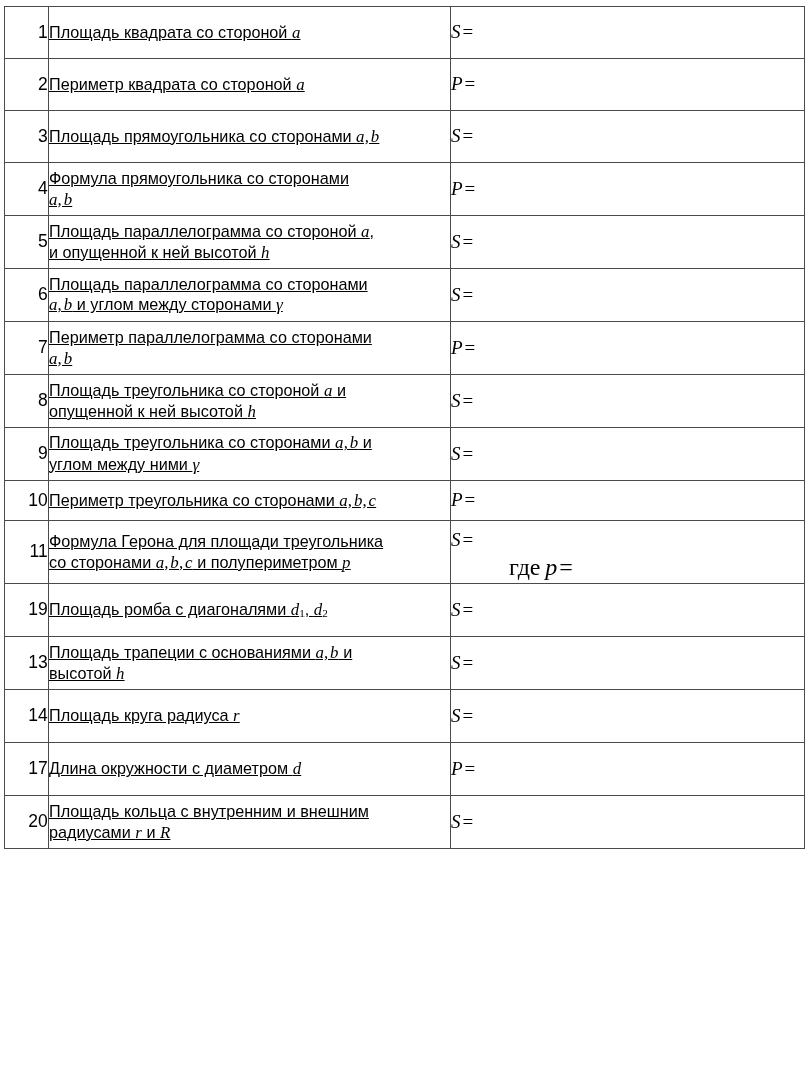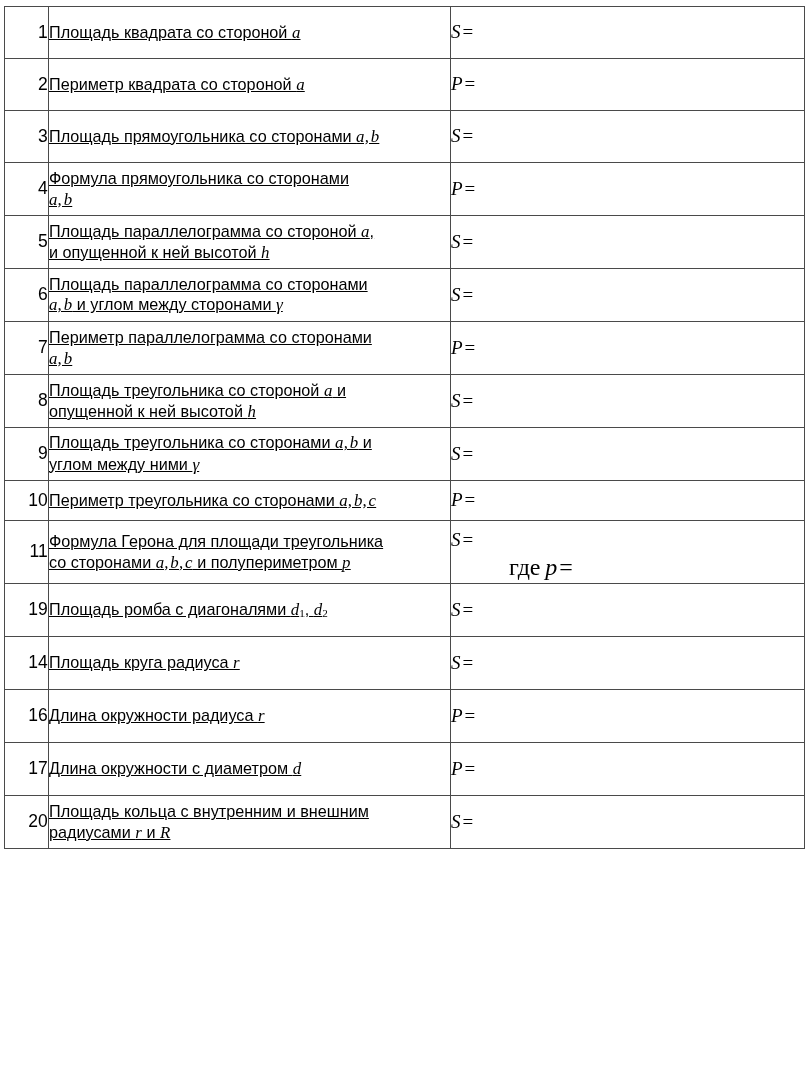--- a/index.html
+++ b/index.html
@@ -261,41 +261,42 @@
       <tr style="height:53px">
         <td class="num-cell">19</td>
         <td class="desc-cell">
           Площадь ромба с диагоналями <span class="mv-sub">d<sub>1</sub></span>,&nbsp;<span class="mv-sub">d<sub>2</sub></span>
         </td>
         <td class="form-cell">
           <span class="lead"><i>S</i><span class="eq">=</span></span>
         </td>
       </tr>
 
+      <tr style="height:53px">
+        <td class="num-cell">13</td>
+        <td class="desc-cell">
+          <span class="line2">Площадь трапеции с основаниями <span class="mv">a, b</span> и</span>
+          <span class="line2">высотой <span class="mv">h</span></span>
+        </td>
+        <td class="form-cell">
+          <span class="lead"><i>S</i><span class="eq">=</span></span>
+        </td>
+      </tr>
 
       <tr style="height:53px">
         <td class="num-cell">14</td>
         <td class="desc-cell">
           Площадь круга радиуса <span class="mv">r</span>
         </td>
         <td class="form-cell">
           <span class="lead"><i>S</i><span class="eq">=</span></span>
         </td>
       </tr>
 
 
-      <tr style="height:53px">
-        <td class="num-cell">16</td>
-        <td class="desc-cell">
-          Длина окружности радиуса <span class="mv">r</span>
-        </td>
-        <td class="form-cell">
-          <span class="lead"><i>P</i><span class="eq">=</span></span>
-        </td>
-      </tr>
 
       <tr style="height:53px">
         <td class="num-cell">17</td>
         <td class="desc-cell">
           Длина окружности с диаметром <span class="mv">d</span>
         </td>
         <td class="form-cell">
           <span class="lead"><i>P</i><span class="eq">=</span></span>
         </td>
       </tr>

